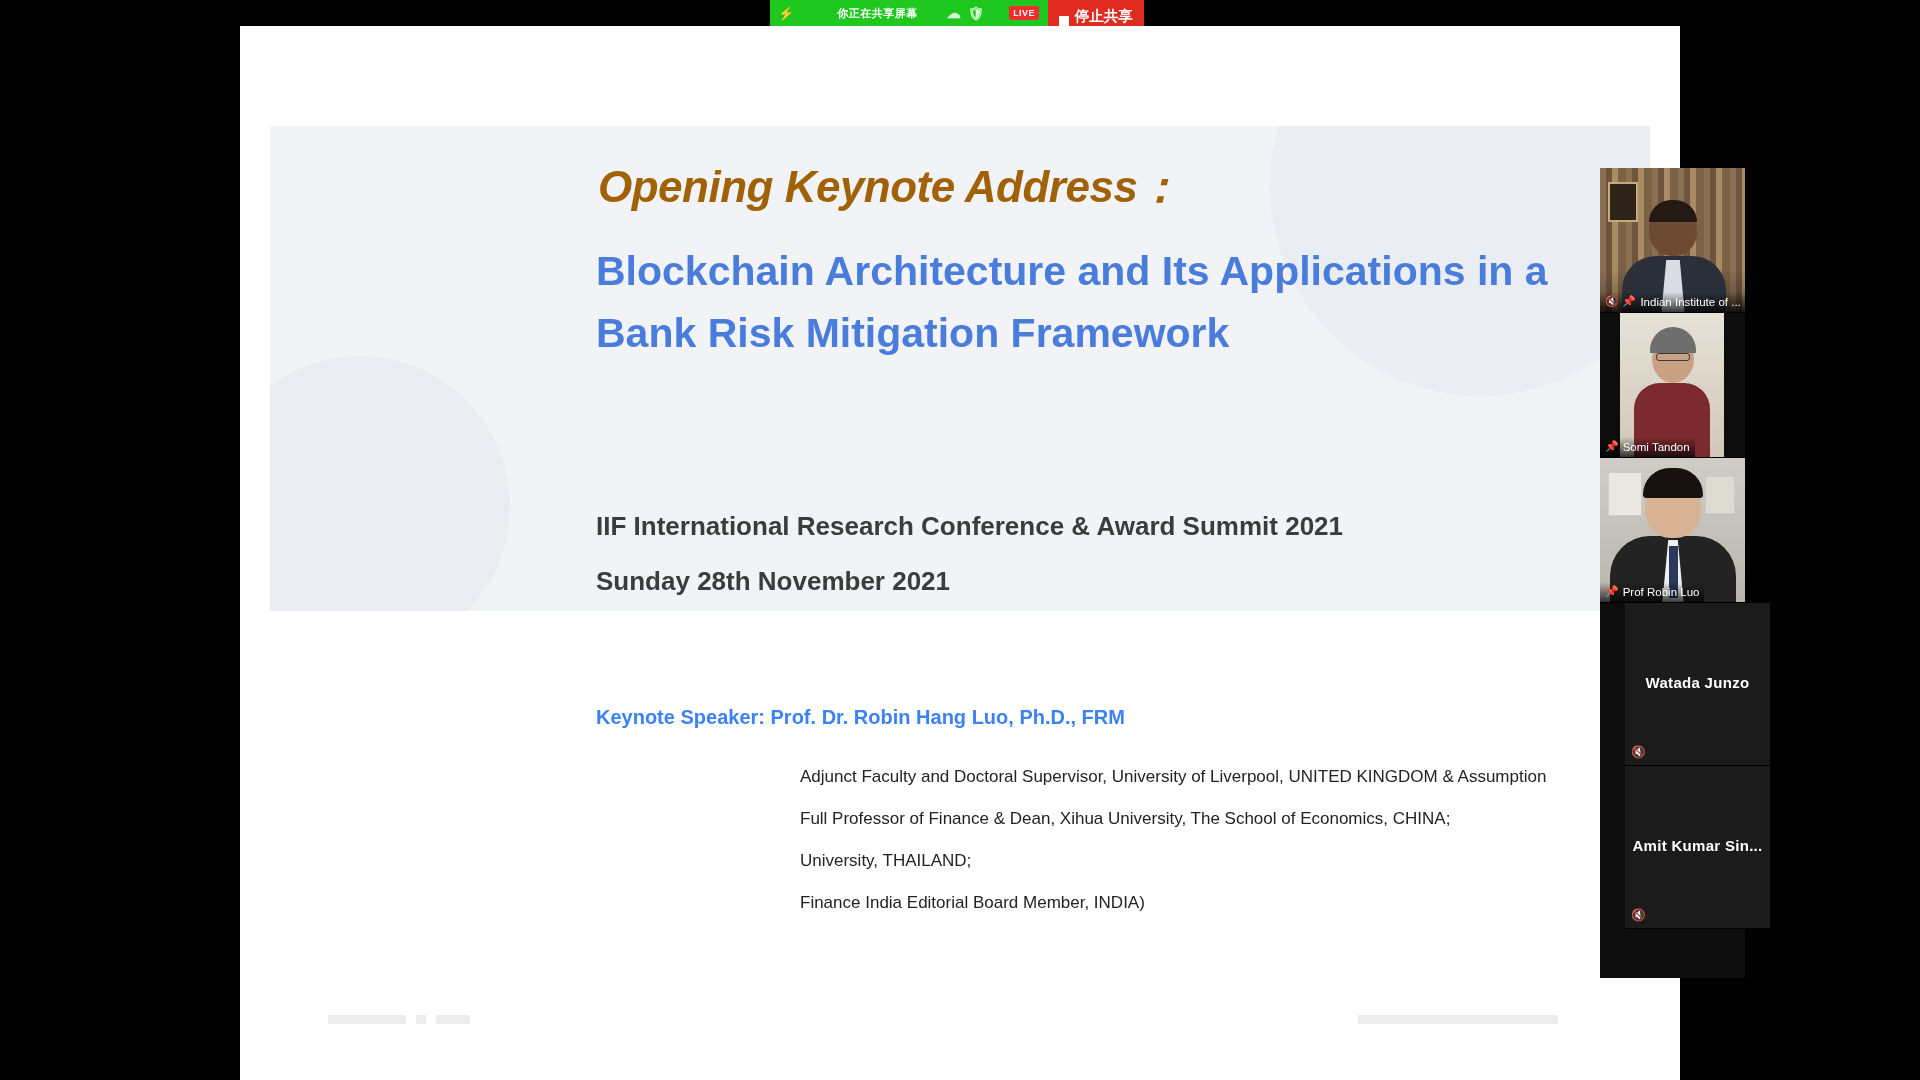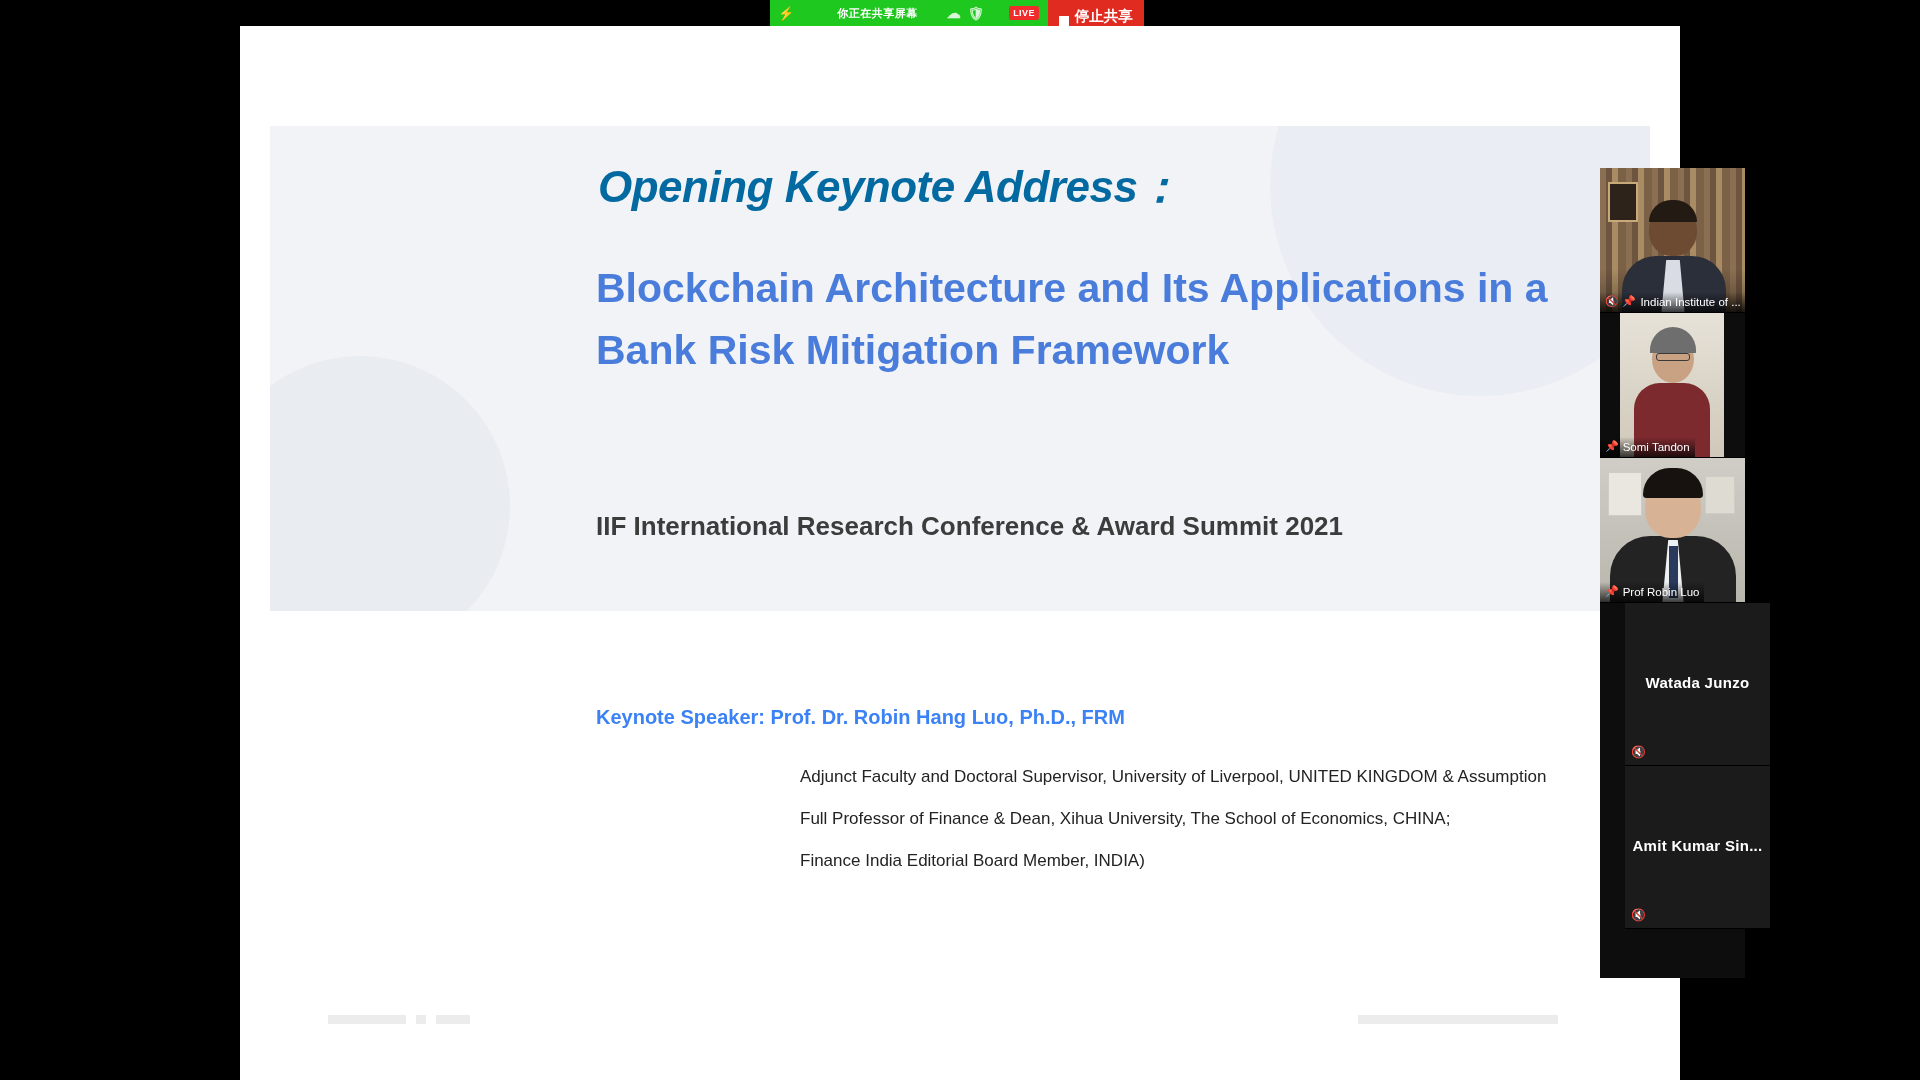--- a/index.html
+++ b/index.html
@@ -64,29 +64,28 @@
   }
   .blob2 {
     position: absolute; left: -60px; top: 230px;
     width: 300px; height: 300px; border-radius: 50%;
     background: #e9ecf1;
   }
 
   .kicker {
     position: absolute; left: 358px; top: 132px;
     font-size: 44px; font-style: italic; font-weight: 700;
-    color: #0369a1; letter-spacing: -0.5px;
+    color: #a16207; letter-spacing: -0.5px;
     white-space: nowrap;
   }
   .headline {
     position: absolute; left: 356px; top: 214px;
     width: 980px;
     font-size: 41px; font-weight: 700; color: #4a7ddb;
     line-height: 1.52;
-    margin-top: 17px;
   }
   .subline1 {
     position: absolute; left: 356px; top: 485px;
     font-size: 26px; font-weight: 700; color: #3c3c3c;
     white-space: nowrap;
   }
   .subline2 {
     position: absolute; left: 356px; top: 540px;
     font-size: 26px; font-weight: 700; color: #3c3c3c;
     white-space: nowrap;
@@ -196,26 +195,28 @@
   <div class="screen-share">
     <div class="slide">
       <div class="slide-band">
         <div class="blob1"></div>
         <div class="blob2"></div>
       </div>
 
       <div class="kicker">Opening Keynote Address：</div>
       <div class="headline">Blockchain Architecture and Its Applications in a Bank Risk Mitigation Framework</div>
       <div class="subline1">IIF International Research Conference &amp; Award Summit 2021</div>
+      <div class="subline2">Sunday 28th November 2021</div>
 
       <div class="speaker-line">Keynote Speaker: Prof. Dr. Robin Hang Luo, Ph.D., FRM</div>
 
       <div class="bio">
         <div>Adjunct Faculty and Doctoral Supervisor, University of Liverpool, UNITED KINGDOM &amp; Assumption</div>
         <div>Full Professor of Finance &amp; Dean, Xihua University, The School of Economics, CHINA;</div>
+        <div>University, THAILAND;</div>
         <div>Finance India Editorial Board Member, INDIA)</div>
       </div>
 
       <div class="footer-blocks">
         <div class="fb a"></div>
         <div class="fb b"></div>
         <div class="fb c"></div>
         <div class="fb d"></div>
       </div>
     </div>

